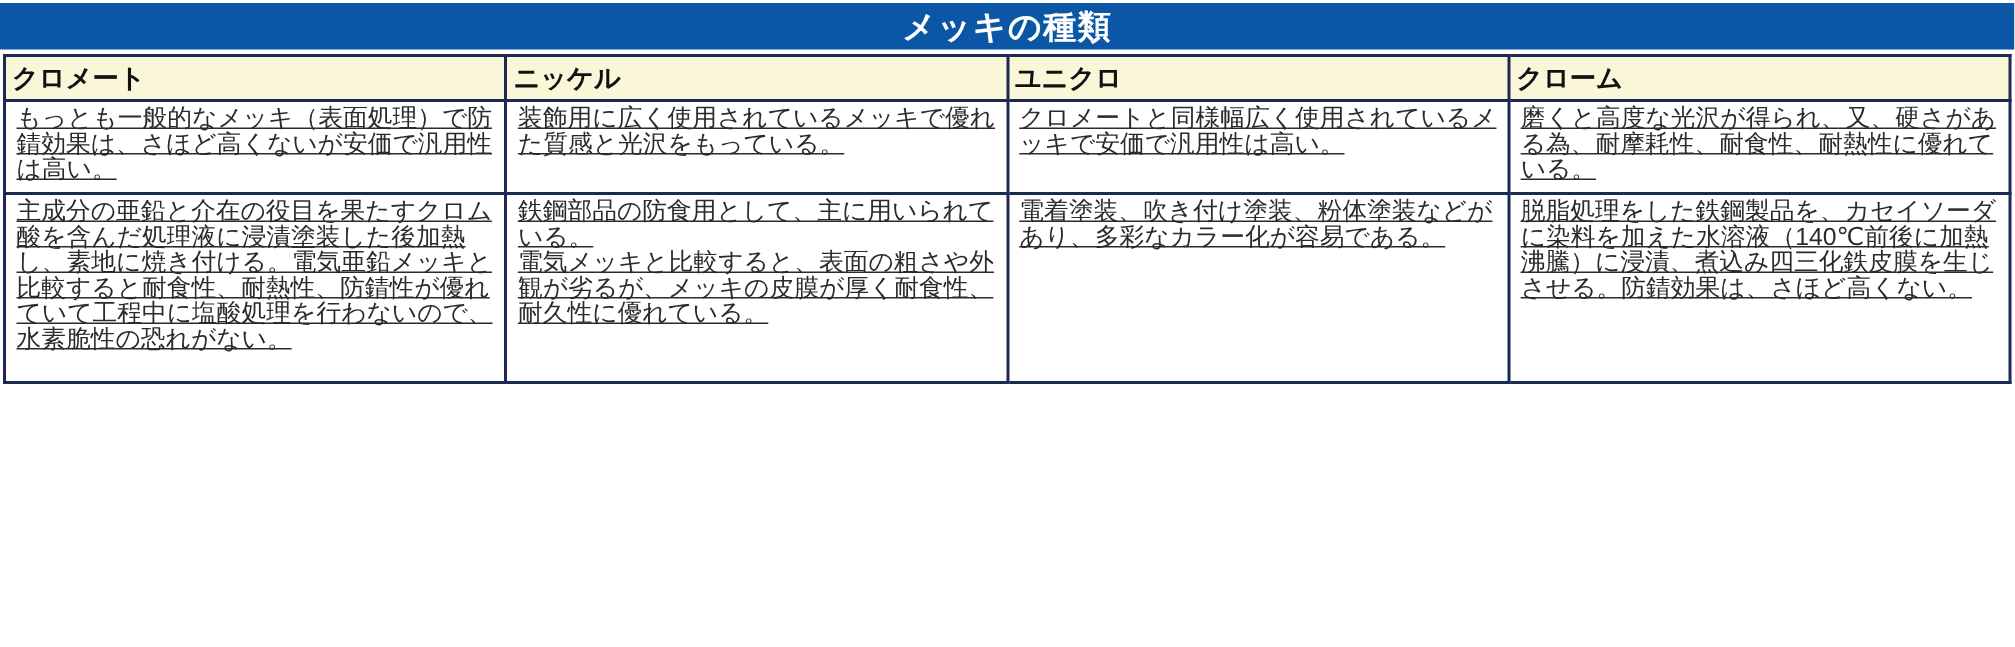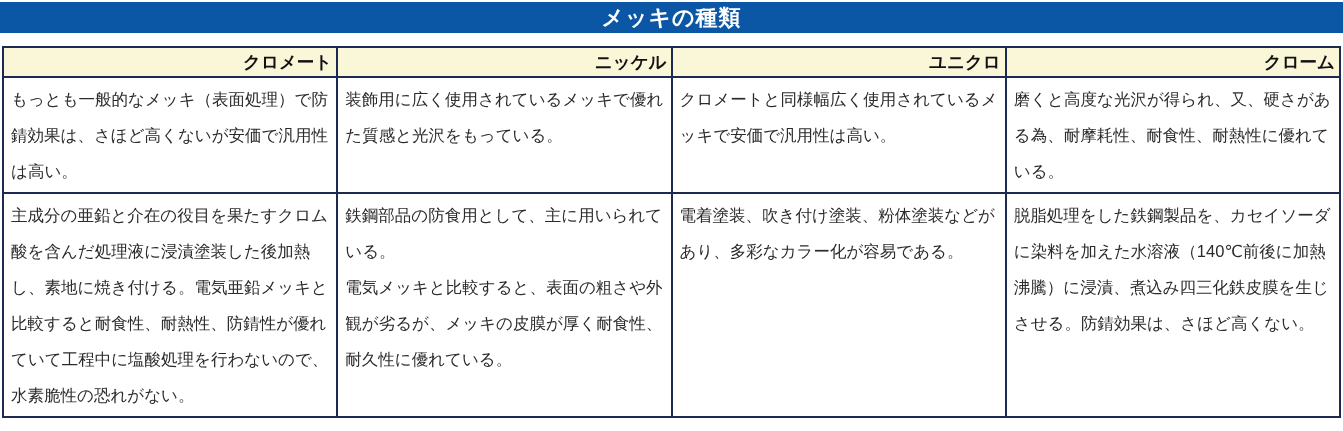--- a/index.html
+++ b/index.html
@@ -18,52 +18,53 @@
     padding-top:2px;
     overflow:hidden;
   }
   .banner{
     width:100%;height:31px;
     background:var(--banner-bg);
     color:var(--banner-fg);
     display:flex;align-items:center;justify-content:center;
     font-size:22px;font-weight:bold;
     letter-spacing:1px;
-    margin-bottom:13px;
+    margin-bottom:3px;
   }
   table.plating{
     width:1339px;
     margin-left:2px;
     border-collapse:collapse;
     table-layout:fixed;
   }
   table.plating col{width:25%;}
   table.plating th,
   table.plating td{
     border:2px solid var(--border);
   }
   table.plating th{
     background:var(--header-bg);
     color:var(--header-text);
     font-size:17.5px;
     font-weight:bold;
-    text-align:right;
+    text-align:left;
     vertical-align:middle;
     height:30px;
     padding:2px 4px;
   }
   table.plating td{
     background:#ffffff;
     color:var(--body-text);
     font-size:16.5px;
-    line-height:36px;
+    line-height:17px;
     text-align:left;
     vertical-align:top;
     padding:3px 5px 3px 7px;
     white-space:pre-line;
+    text-decoration:underline;
   }
   td.b1{height:62px;}
   td.b2{height:90px;}
   td.b3{height:126px;}
 </style>
 </head>
 <body>
 
 <div class="banner">
   <span>メッキの種類</span>

